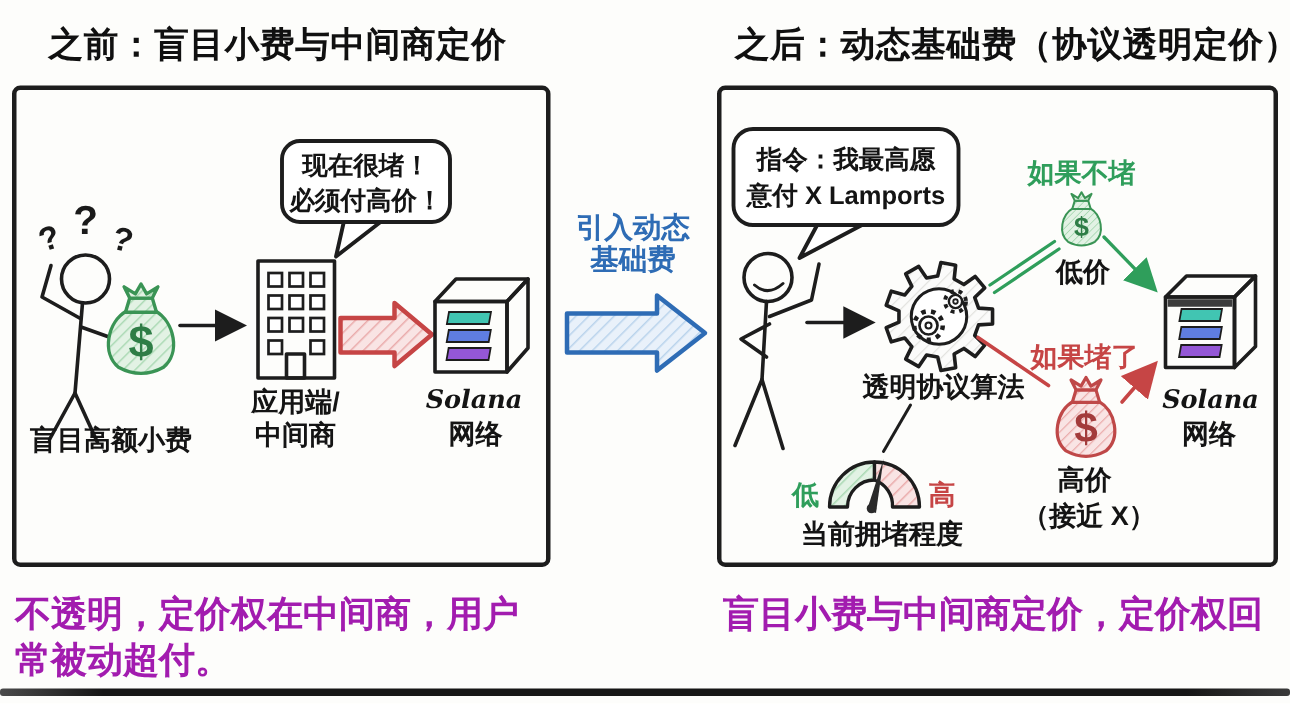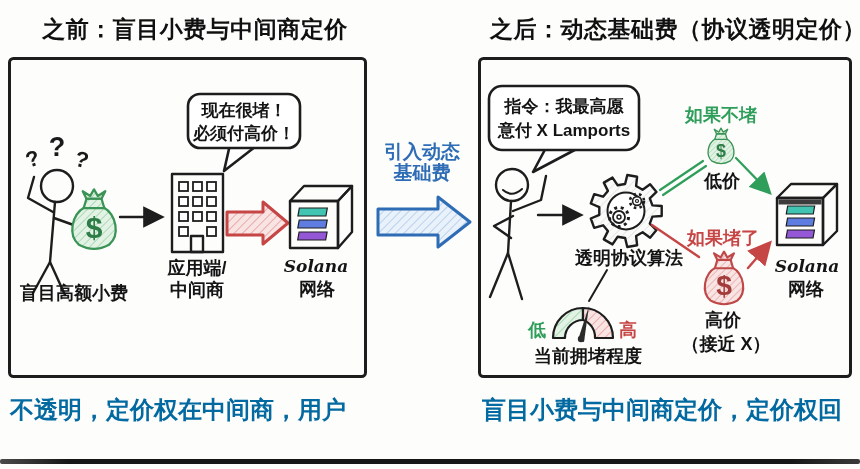--- a/index.html
+++ b/index.html
@@ -1,22 +1,22 @@
 <!DOCTYPE html>
 <html><head>
 <meta charset="utf-8">
 <style>
   html,body{margin:0;padding:0;background:#ffffff;}
   .canvas{position:relative;width:860px;height:469px;background:#fdfdfb;
           font-family:"Liberation Sans",sans-serif;overflow:hidden;}
   .title{position:absolute;top:14px;font-weight:700;font-size:23px;color:#101010;
          text-align:center;letter-spacing:.5px;white-space:nowrap;}
-  .title-left{left:16px;width:358px;}
+  .title-left{left:6px;width:358px;}
   .title-right{left:490px;width:374px;}
-  .caption{position:absolute;top:394px;font-weight:700;font-size:24px;line-height:31px;color:#0369a1;}
+  .caption{position:absolute;top:394px;font-weight:700;font-size:24px;line-height:31px;color:#a21caf;}
   .caption-left{left:10px;width:420px;}
   .caption-right{left:482px;width:376px;}
   .bottom-bar{position:absolute;left:0;top:459px;width:860px;height:5px;
               background:linear-gradient(90deg,#4a4a4a,#161616 8%,#161616 92%,#3a3a3a);border-radius:2px;}
   svg.scene{position:absolute;left:0;top:0;}
   
   text{font-family:"Liberation Sans",sans-serif;}
   .lbl{font-weight:700;font-size:18px;fill:#141414;}
   .lbl-sm{font-weight:700;font-size:17px;fill:#141414;}
   .lbl-green{font-weight:700;font-size:18px;fill:#2f9e5b;}
@@ -241,19 +241,20 @@
           <rect x="828" y="230" width="27" height="8" fill="#9457d6" stroke="#1d1d1d" stroke-width="1.2"></rect>
         </g>
       </g>
       <text class="hand" x="807" y="272" text-anchor="middle">Solana</text>
       <text class="lbl" x="806" y="295" text-anchor="middle">网络</text>
     </g>
   </svg>
 
   <div class="caption caption-left">
     <div>不透明，定价权在中间商，用户</div>
+    <div>常被动超付。</div>
   </div>
   <div class="caption caption-right">
     <div>盲目小费与中间商定价，定价权回</div>
   </div>
 
   <div class="bottom-bar"></div>
 </div>
 
 </body></html>

